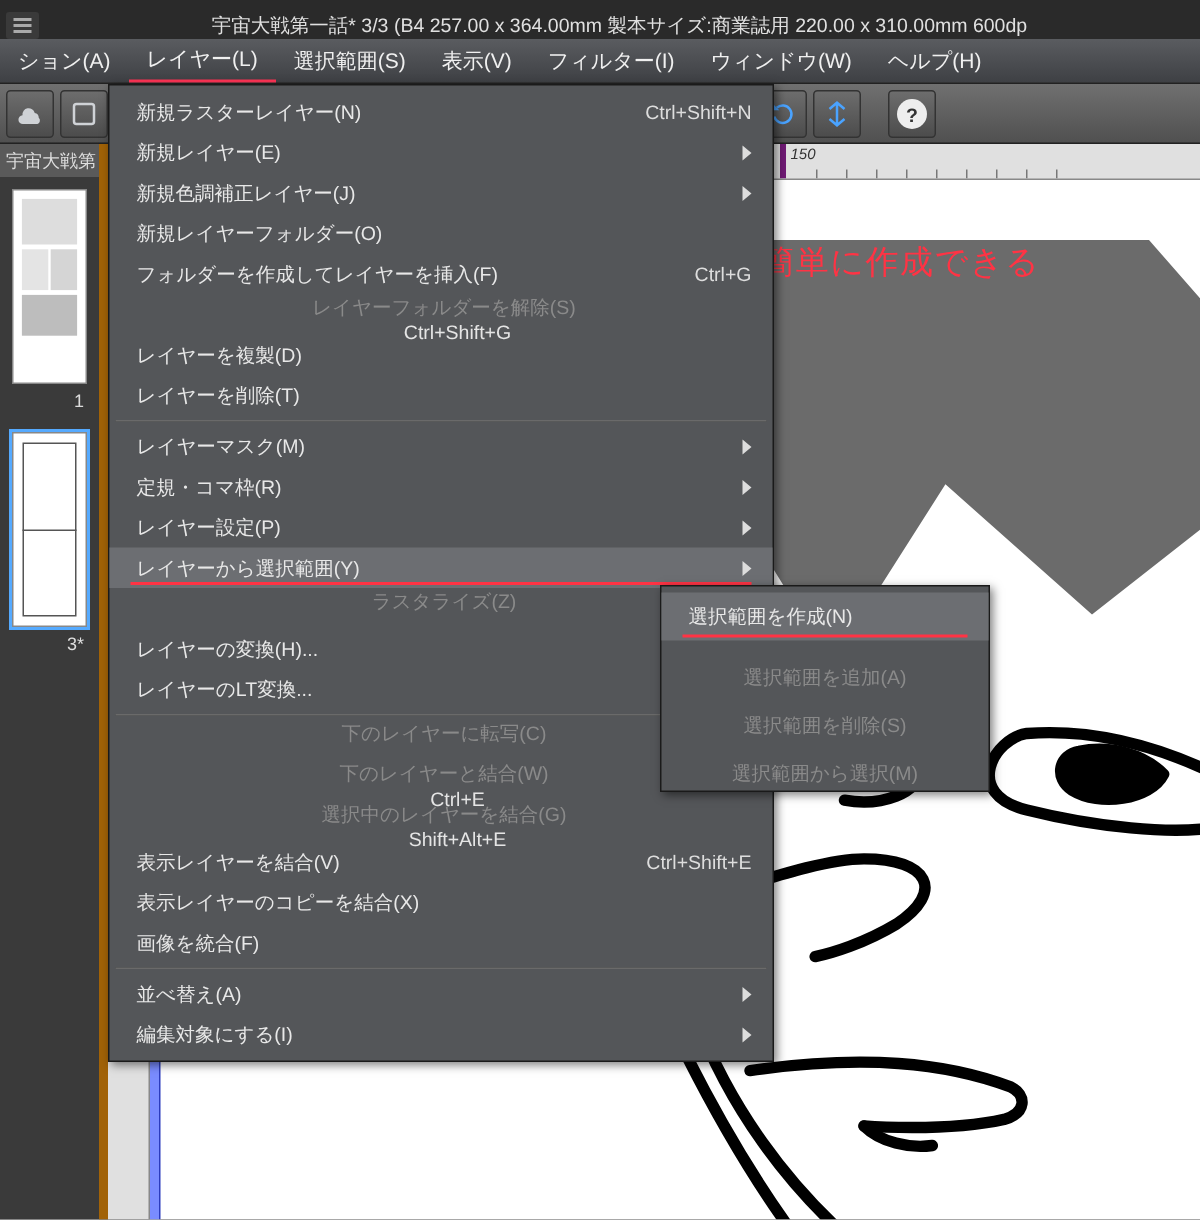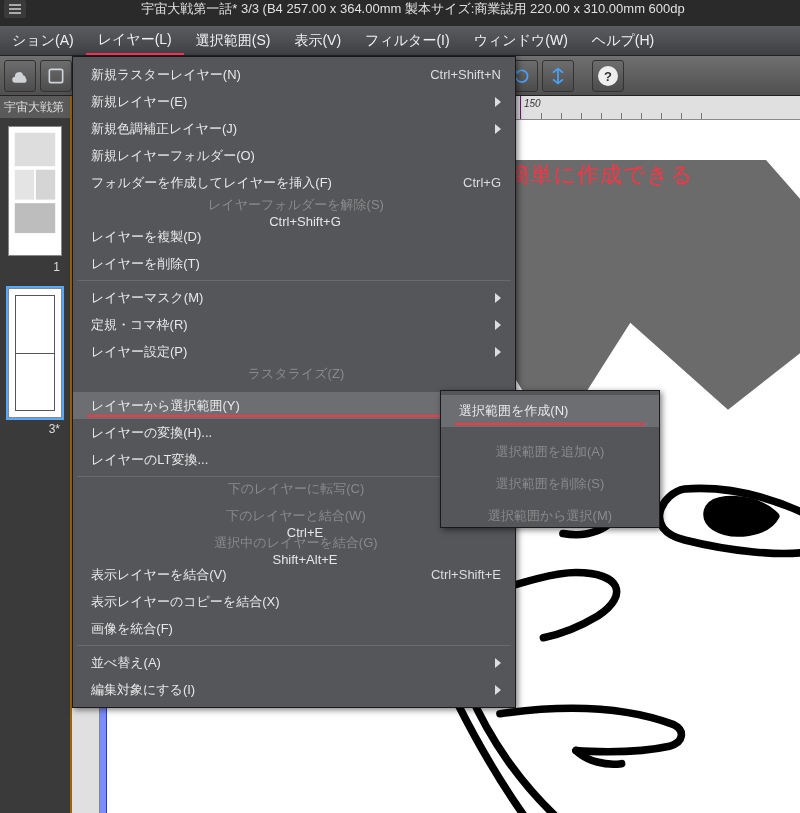--- a/index.html
+++ b/index.html
@@ -1,51 +1,51 @@
 <!DOCTYPE html>
 <html><head>
 <meta charset="utf-8">
 <style>
   * { box-sizing: border-box; margin: 0; padding: 0; font-family: "Meiryo", "Hiragino Sans", sans-serif; }
   body { width: 800px; height: 813px; overflow: hidden; background: #474747; position: relative; font-size: 13px; color: #e8e8e8; }
 
   
-  .titlebar { height: 26px; background: #2a2a2a; display: flex; align-items: flex-start; padding: 0 4px; }
+  .titlebar { height: 26px; background: #2a2a2a; display: flex; align-items: flex-end; padding: 0 4px; }
   .titlebar .hb { width: 22px; height: 18px; background: #3a3a3a; margin-right: 4px; border-radius: 2px; display:flex; flex-direction:column; justify-content:center; align-items:center; gap:2px;}
   .titlebar .hb span{display:block;width:12px;height:2px;background:#aaa;}
   .titlebar .title { flex: 1; text-align: center; font-size: 13px; color: #e0e0e0; white-space: nowrap; overflow: hidden; }
 
   
   .menubar { height: 30px; background: linear-gradient(#5a5c60,#3e4044); display: flex; align-items: stretch; border-bottom: 1px solid #222; }
   .menubar .mi { padding: 0 12px; display: flex; align-items: center; font-size: 14px; color: #f0f0f0; cursor: default; }
   .menubar .mi.hl { border-bottom: 2px solid #ff3355; padding-bottom:0; }
 
   
   .toolbar { height: 40px; background: linear-gradient(#707070,#505050); border-bottom: 1px solid #222; display:flex; align-items:center; padding:0 4px; gap:4px; position:relative; }
   .tb-btn { width:32px; height:32px; background: linear-gradient(#6d6d6d,#4c4c4c); border:1px solid #333; border-radius:3px; display:flex; align-items:center; justify-content:center; color:#ccc; }
   .tb-right{display:flex; gap:4px; position:absolute; left:470px; top:4px;}
   .help-btn{ width:32px;height:32px;background:linear-gradient(#6d6d6d,#4c4c4c);border:1px solid #333;border-radius:3px;display:flex;align-items:center;justify-content:center;}
   .help-circle{width:20px;height:20px;border-radius:50%;background:#eee;display:flex;align-items:center;justify-content:center;color:#333;font-weight:bold;}
 
   
-  .left-panel { position:absolute; left:0; top:96px; width:72px; bottom:0; background:#3a3a3a; border-right:2px solid #a16207; }
+  .left-panel { position:absolute; left:0; top:96px; width:72px; bottom:0; background:#3a3a3a; border-right:6px solid #a16207; }
   .tab-label { height:22px; background:#5a5a5a; display:flex; align-items:center; justify-content:flex-start; padding-left:4px; font-size:12px; color:#ddd; overflow:hidden; white-space:nowrap;}
   .thumb { margin:8px 8px 4px 8px; background:#fff; border:1px solid #888; height:130px; position:relative;}
   .thumb-img{position:absolute;inset:4px;}
   .thumb-num{ text-align:right; padding:0 10px 6px 0; font-size:12px; color:#ddd;}
   .thumb2 { margin:8px 8px 4px 8px; background:#fff; border:1px solid #888; height:130px; outline:2px solid #55aaff; position:relative;}
   .thumb2 .inner{position:absolute; inset:6px; border:1px solid #555;}
   .thumb2 .innerh{position:absolute; left:6px; right:6px; top:50%; height:1px; background:#555;}
 
   
   .canvas-wrap{ position:absolute; left:72px; top:96px; right:0; bottom:0; background:#474747;}
   .ruler-h{ position:absolute; left:28px; right:0; top:0; height:24px; background:#e0e0e0; border-bottom:1px solid #888; overflow:hidden;}
   .ruler-corner{position:absolute;left:0;top:0;width:28px;height:24px;background:#e0e0e0;border-right:1px solid #888;border-bottom:1px solid #888;}
   .ruler-v{ position:absolute; left:0; top:24px; width:28px; bottom:0; background:#e0e0e0; border-right:1px solid #888; overflow:hidden;}
-  .tick-h{position:absolute;top:0;bottom:0;border-left:1px solid #701a75;font-style:italic;}
+  .tick-h{position:absolute;top:0;bottom:0;border-left:4px solid #701a75;font-style:italic;}
   .tick-h span{position:absolute;top:2px;left:3px;font-size:10px;color:#333;}
   .tick-h .minor{position:absolute;bottom:0;width:1px;height:6px;background:#777;}
   .tick-v{position:absolute;left:0;right:0;border-top:1px solid #555;}
   .tick-v span{position:absolute;left:2px;top:2px;font-size:10px;color:#333;writing-mode:vertical-rl;}
   .canvas{ position:absolute; left:28px; top:24px; right:0; bottom:0; background:#fff; overflow:hidden;}
   .page-border-blue{position:absolute; left:0px; top:-200px; width:6px; bottom:-40px; background:#6b7fff; opacity:.9;}
   .page-border-blue2{position:absolute; left:6px; top:-200px; width:1px; bottom:-40px; background:#2b3bbd;}
   .drawing{position:absolute; left:20px; top:40px; right:-80px; bottom:-120px;}
 
   
@@ -251,27 +251,27 @@
       <span class="arrow"></span>
     </div>
     <div class="row">
       <span class="lbl">定規・コマ枠(R)</span>
       <span class="arrow"></span>
     </div>
     <div class="row">
       <span class="lbl">レイヤー設定(P)</span>
       <span class="arrow"></span>
     </div>
-    <div class="row disabled">
-      <span class="lbl">ラスタライズ(Z)</span>
-    </div>
     <div class="row hover">
       <span class="lbl">レイヤーから選択範囲(Y)</span>
       <span class="arrow"></span>
       <div class="underline-red"></div>
+    </div>
+    <div class="row disabled">
+      <span class="lbl">ラスタライズ(Z)</span>
     </div>
     <div class="row">
       <span class="lbl">レイヤーの変換(H)...</span>
     </div>
     <div class="row">
       <span class="lbl">レイヤーのLT変換...</span>
     </div>
     <div class="sep"></div>
     <div class="row disabled">
       <span class="lbl">下のレイヤーに転写(C)</span>

